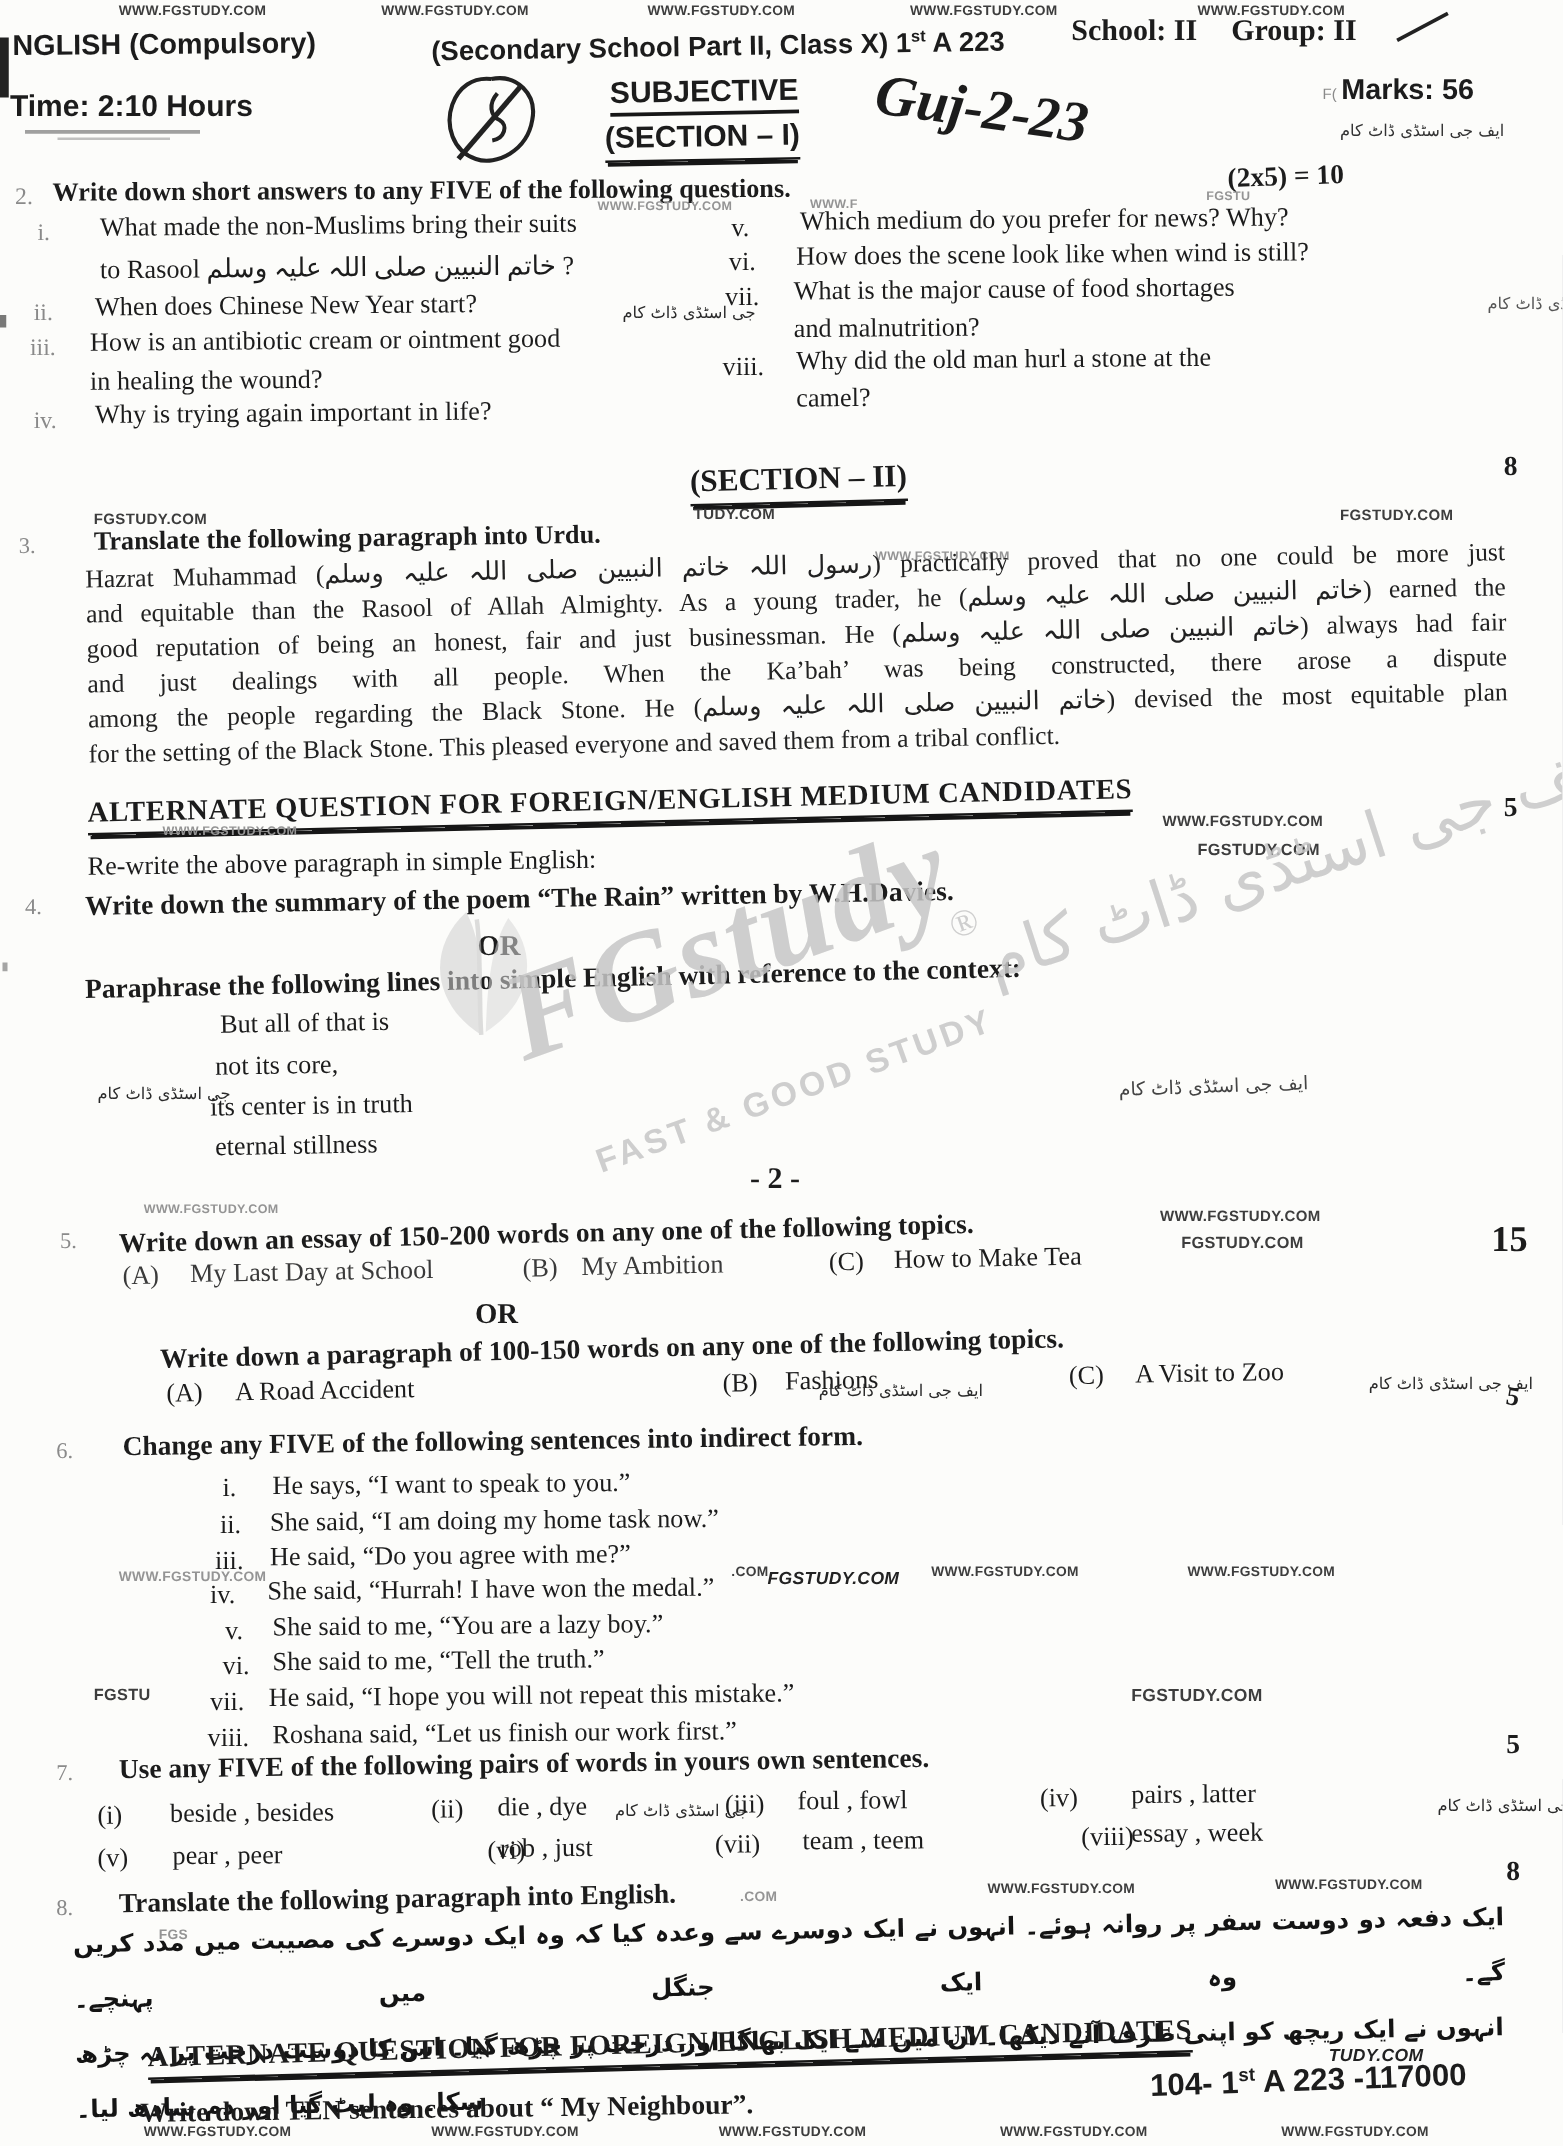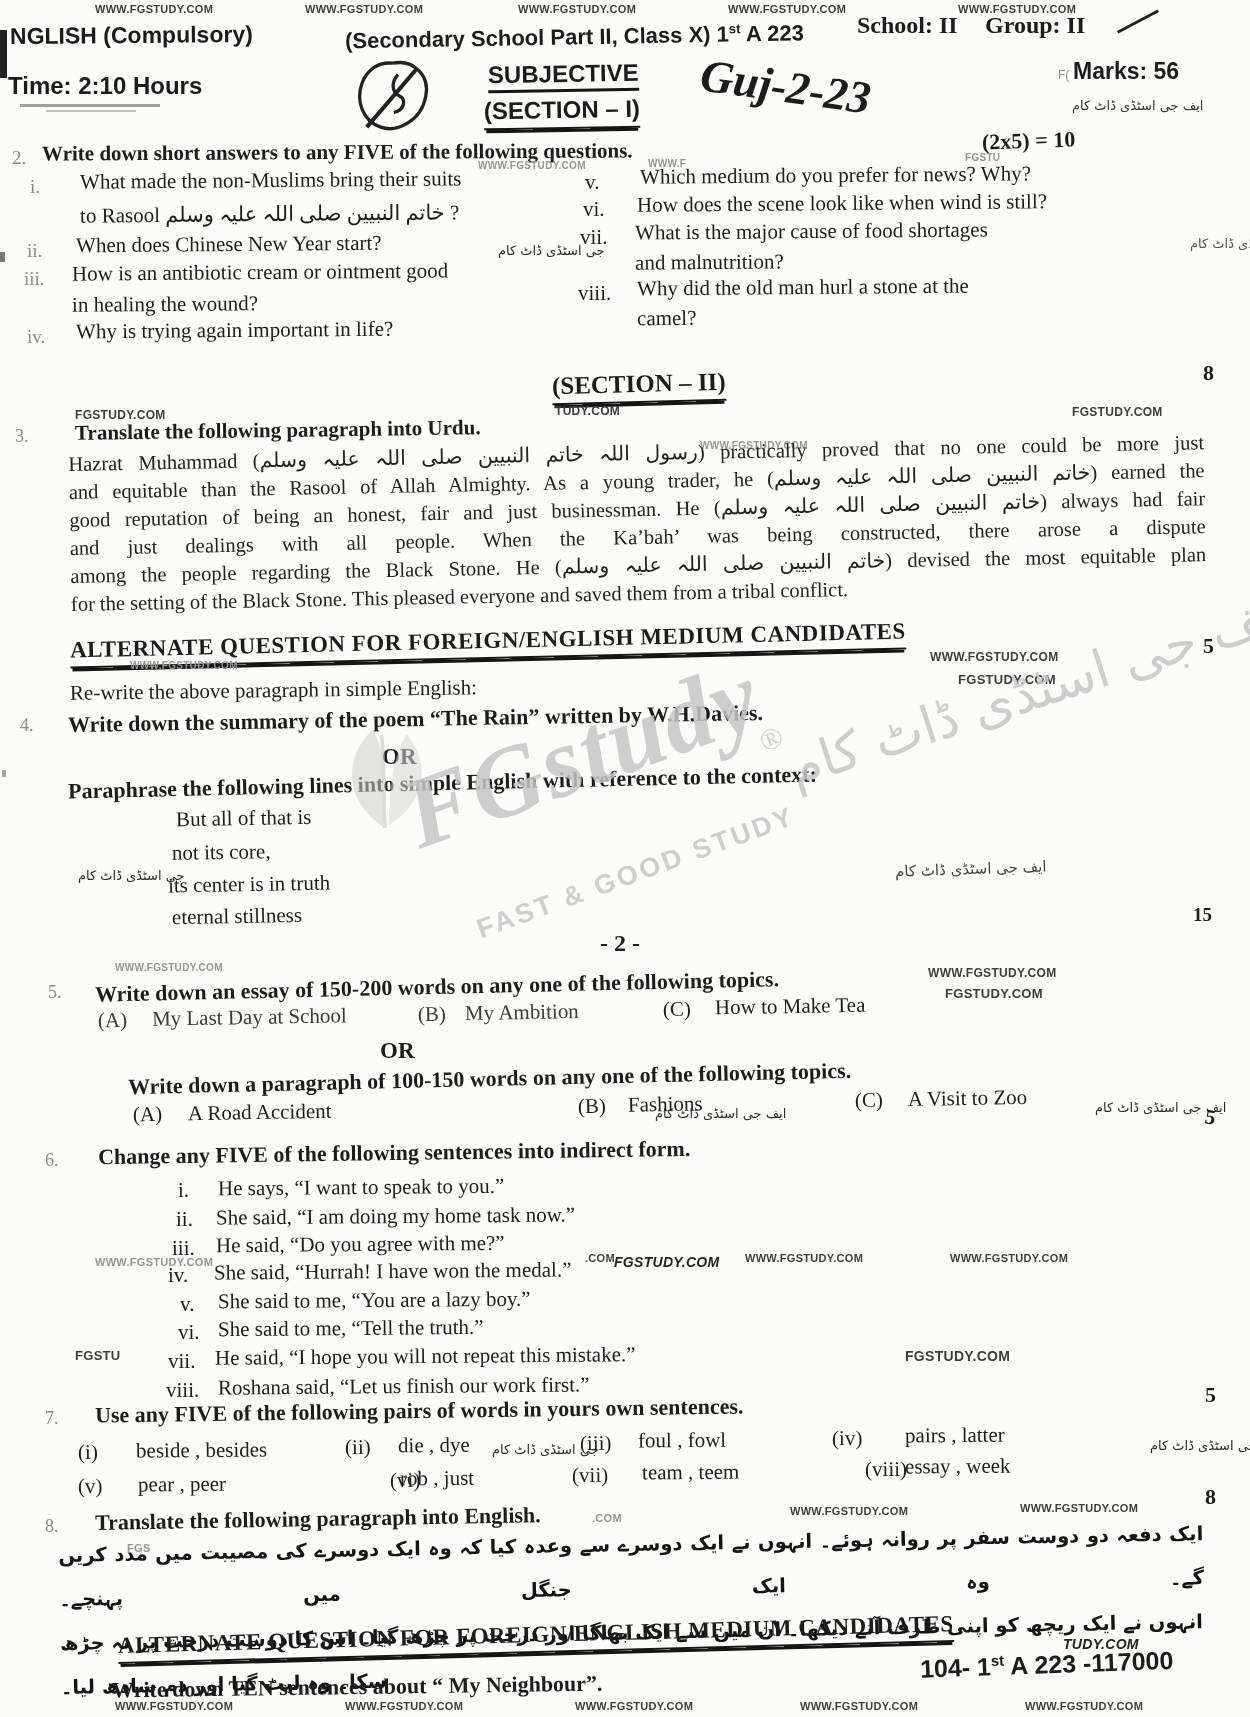--- a/index.html
+++ b/index.html
@@ -153,21 +153,21 @@
     </svg>
   </div>
   <span class="l ser b bigwm" style="left:408px;top:760px;font-size:100px;font-style:italic;transform:rotate(-20deg);transform-origin:left center;letter-spacing:2px;">FGstudy</span>
   <span class="l ser bigwm" style="left:760px;top:722px;font-size:30px;transform:rotate(-20deg);">®</span>
   <span class="l san b bigwm" style="left:478px;top:915px;font-size:27px;transform:rotate(-20deg);transform-origin:left center;letter-spacing:3px;">FAST &amp; GOOD STUDY</span>
   <span class="l urdu bigwm" style="left:790px;top:740px;font-size:52px;transform:rotate(-18deg);transform-origin:left center;">ایف جی اسٹڈی ڈاٹ کام</span>
 
   <span class="l ser b" style="left:600px;top:930px;font-size:24px;">- 2 -</span>
 
   <span class="l wm wml" style="left:115px;top:962px;font-size:10px;">WWW.FGSTUDY.COM</span>
-  <span class="l ser b" style="left:1193px;top:904px;font-size:19px;">15</span>
+  <span class="l ser b" style="left:1193px;top:976px;font-size:29px;">15</span>
   <span class="l wm" style="left:928px;top:966px;font-size:12px;">WWW.FGSTUDY.COM</span>
   <span class="l wm" style="left:945px;top:986px;font-size:13px;">FGSTUDY.COM</span>
   <span class="l ser faint" style="left:48px;top:982px;font-size:18px;">5.</span>
   <span class="l ser qt r13" style="left:95px;top:974px;font-size:22px;">Write down an essay of 150-200 words on any one of the following topics.</span>
 
   <span class="l ser q r1" style="left:98px;top:1008px;color:#3a3a3a;">(A)</span>
   <span class="l ser q r1" style="left:152px;top:1005px;color:#3a3a3a;">My Last Day at School</span>
   <span class="l ser q r1" style="left:418px;top:1002px;color:#3a3a3a;">(B)</span>
   <span class="l ser q r1" style="left:465px;top:1000px;color:#3a3a3a;">My Ambition</span>
   <span class="l ser q r1" style="left:663px;top:997px;">(C)</span>

